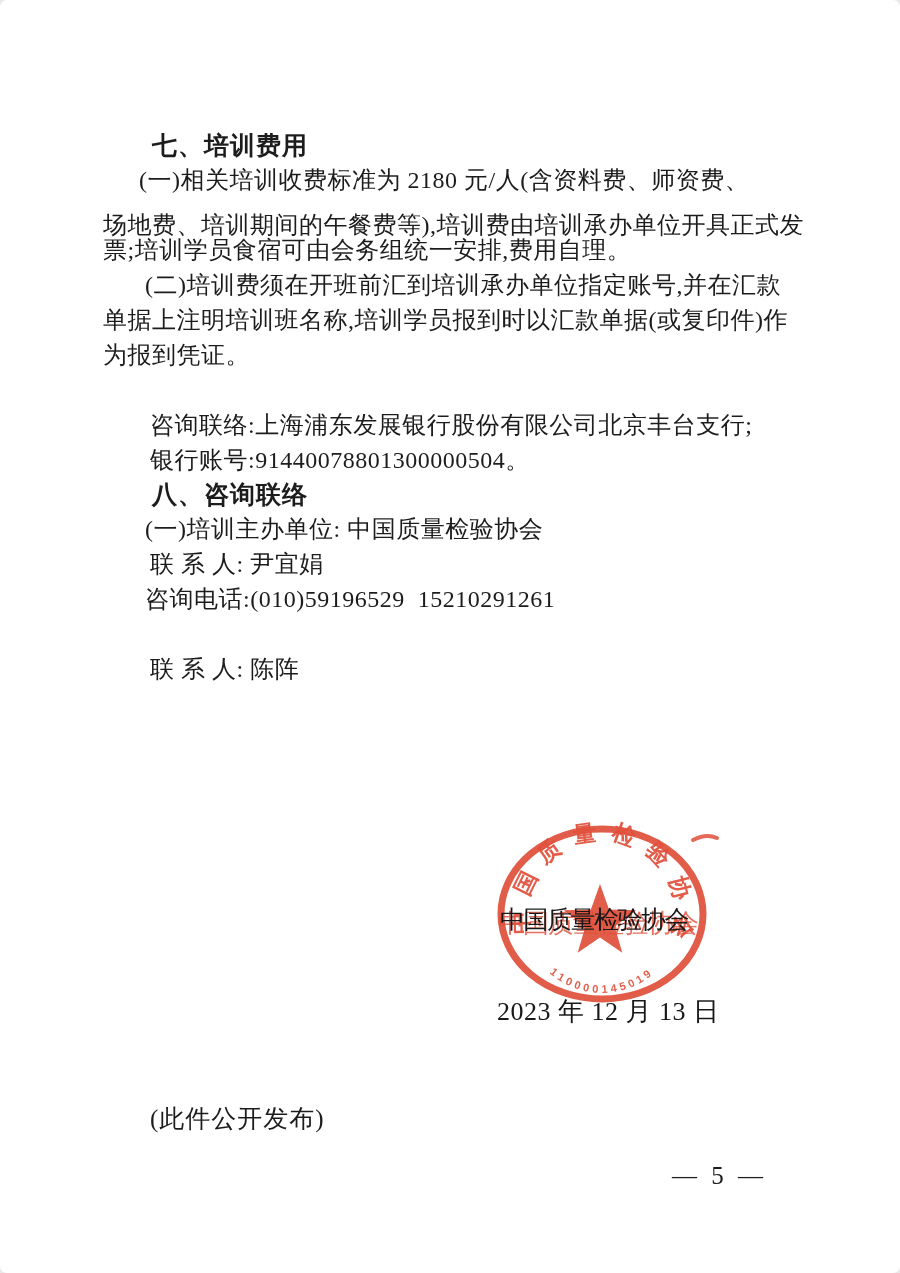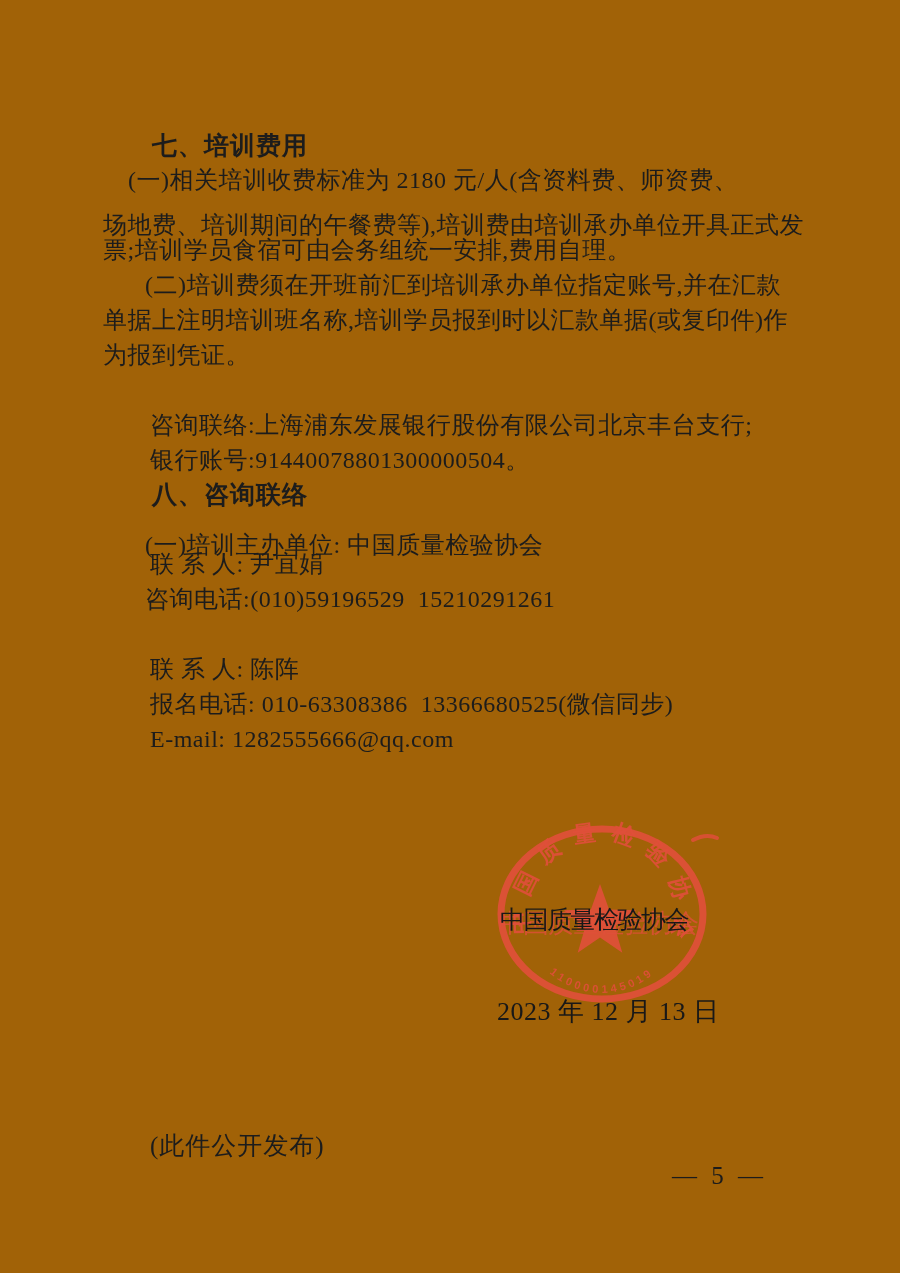--- a/index.html
+++ b/index.html
@@ -1,22 +1,23 @@
 <!DOCTYPE html>
 <html><head>
 <meta charset="utf-8">
 <style>
   html,body{margin:0;padding:0;background:#e9e9e9;}
   .page{
     position:relative;
     width:900px;height:1273px;
-    background:#a16207;
+    background:#ffffff;
     overflow:hidden;
     font-family:"Liberation Serif","DejaVu Serif",serif;
     color:#1c1c1c;
+    border-radius:7px;
   }
   .line{
     position:absolute;
     font-size:24px;
     line-height:30px;
     white-space:pre;
     letter-spacing:0.5px;
   }
   .heading{
     font-family:"Liberation Sans","DejaVu Sans",sans-serif;
@@ -32,53 +33,51 @@
     font-size:25px;letter-spacing:-1.5px;white-space:pre;
     z-index:3;color:#181818;
   }
   .sig-date{
     position:absolute;top:994px;left:497px;
     font-size:26px;letter-spacing:0.5px;white-space:pre;
     z-index:3;color:#181818;text-align:right;
   }
   .public-note{
     position:absolute;top:1102px;left:150px;
-    font-size:25px;letter-spacing:1px;white-space:pre;margin-top:27px;
+    font-size:25px;letter-spacing:1px;white-space:pre;
   }
   .page-number{
     position:absolute;top:1162px;left:672px;
     font-size:25px;letter-spacing:4px;white-space:pre;
   }
   .seal{
     position:absolute;top:810px;left:470px;
     width:280px;height:220px;z-index:2;
   }
 </style>
 </head>
 <body>
 
 <div class="page">
 
   <div class="line heading" style="top:130px;left:152px">七、培训费用</div>
-  <div class="line" style="top:165px;left:128px">(一)相关培训收费标准为 2180 元/人(含资料费、师资费、</div>
+  <div class="line" style="top:165px;left:139px">(一)相关培训收费标准为 2180 元/人(含资料费、师资费、</div>
   <div class="line cont" style="top:210px">场地费、培训期间的午餐费等),培训费由培训承办单位开具正式发</div>
   <div class="line cont" style="top:235px">票;培训学员食宿可由会务组统一安排,费用自理。</div>
   <div class="line" style="top:270px;left:145px">(二)培训费须在开班前汇到培训承办单位指定账号,并在汇款</div>
   <div class="line cont" style="top:305px">单据上注明培训班名称,培训学员报到时以汇款单据(或复印件)作</div>
   <div class="line cont" style="top:340px">为报到凭证。</div>
   <div class="line ind" style="top:410px">咨询联络:上海浦东发展银行股份有限公司北京丰台支行;</div>
   <div class="line ind" style="top:445px">银行账号:91440078801300000504。</div>
 
   <div class="line heading" style="top:479px;left:152px">八、咨询联络</div>
-  <div class="line" style="top:530px;left:145px">(一)培训主办单位: 中国质量检验协会</div>
+  <div class="line" style="top:514px;left:145px">(一)培训主办单位: 中国质量检验协会</div>
   <div class="line ind" style="top:549px">联 系 人: 尹宜娟</div>
   <div class="line ind" style="top:584px;left:145px">咨询电话:(010)59196529  15210291261</div>
   <div class="line ind" style="top:654px">联 系 人: 陈阵</div>
-  <div class="line ind" style="top:689px">报名电话: 010-63308386  13366680525(微信同步)</div>
-  <div class="line ind" style="top:724px">E-mail: 1282555666@qq.com</div>
 
 
   <div class="seal">
     <svg width="280" height="220" viewBox="0 0 280 220" xmlns="http://www.w3.org/2000/svg">
       <defs>
         <path id="arcTop" d="M 62.5 129.3 A 74 74 0 1 1 201.5 129.3" fill="none"></path>
         <path id="arcBottom" d="M 63.6 143.5 A 79 79 0 0 0 200.4 143.5" fill="none"></path>
       </defs>
 
       <ellipse cx="132" cy="104" rx="101" ry="85" fill="none" stroke="#e04f3a" stroke-width="7" opacity="0.92"></ellipse>

